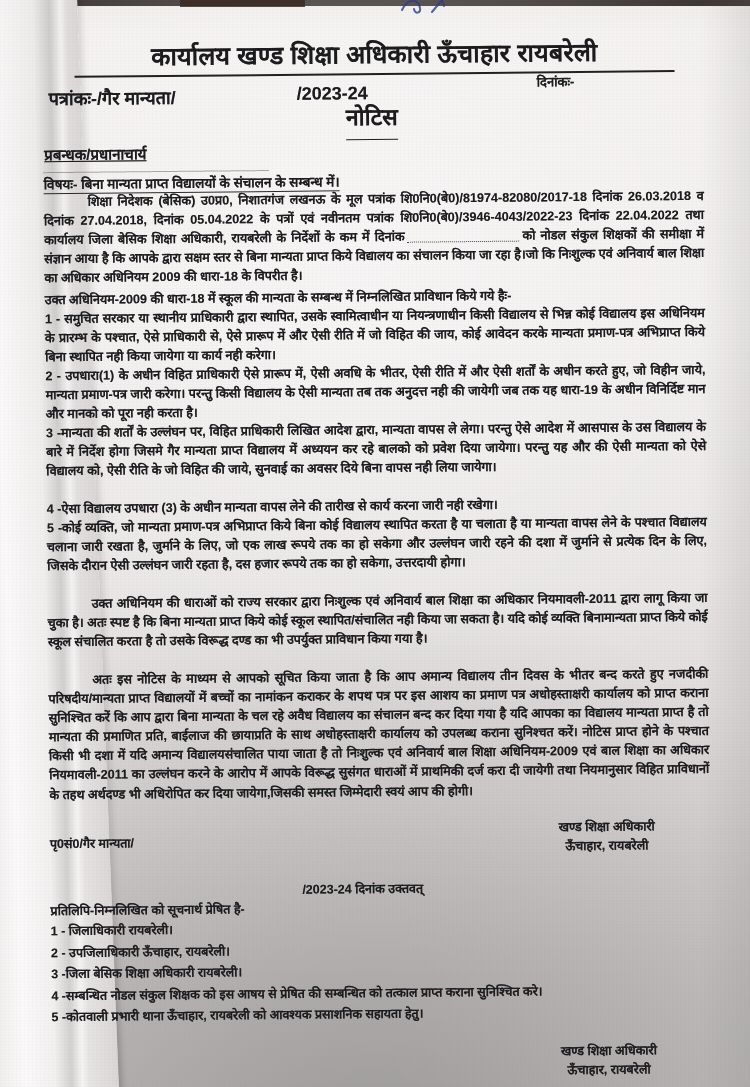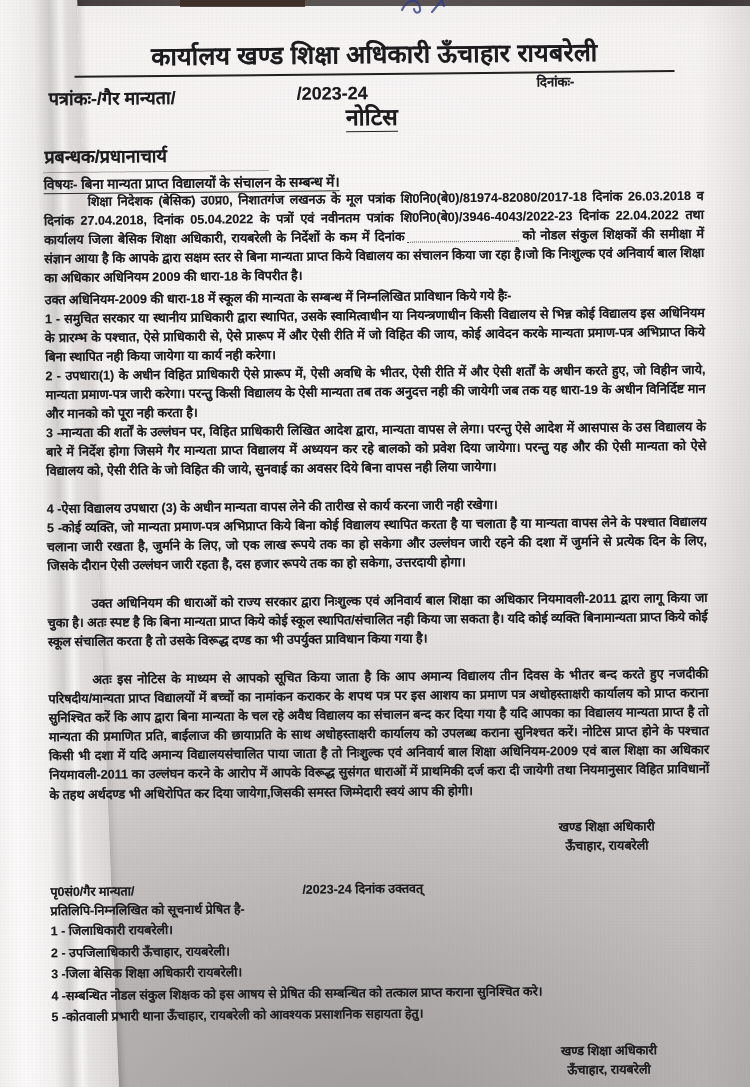--- a/index.html
+++ b/index.html
@@ -81,24 +81,24 @@
     text-align:center;font-size:25px;font-weight:700;letter-spacing:.2px;
     border-bottom:2px solid #20201f;padding-bottom:3px;
   }
   #letter-no{position:absolute;left:52px;top:83px;font-size:18px;font-weight:600;white-space:nowrap;text-align:right;}
   #session{position:absolute;left:300px;top:83px;font-size:18px;font-weight:600;}
   #date-label{position:absolute;left:540px;top:74px;font-size:13px;font-weight:600;}
   #notice-word{
     position:absolute;left:0;top:100px;width:750px;text-align:center;
     font-size:23px;font-weight:700;
   }
-  #notice-word span{border-bottom:1.6px solid #20201f;padding-bottom:1px;margin-top:32px;}
-
-  
-  #addressee{position:absolute;left:47px;top:141px;font-size:18px;font-weight:700;}
+  #notice-word span{border-bottom:1.6px solid #20201f;padding-bottom:9px;margin-top:32px;}
+
+  
+  #addressee{position:absolute;left:47px;top:141px;font-size:15px;font-weight:700;text-decoration:underline;}
   #dotline{
     position:absolute;left:46px;top:160px;width:225px;height:9px;
     border-bottom:1.4px dotted #5d5b5b;
   }
   #subject{
     position:absolute;left:46px;top:172px;font-size:13.5px;font-weight:700;
   }
   #subject span{border-bottom:1.4px solid #2a2a2a;padding-bottom:1px;}
 
   
@@ -114,21 +114,21 @@
   }
 
   
   .sig{
     position:absolute;text-align:center;font-size:12.6px;font-weight:700;line-height:19px;
   }
   #sig-1{left:498px;top:820px;width:210px;}
   #sig-2{left:498px;top:1044px;width:210px;}
 
   
-  #copy-no{position:absolute;left:46px;top:880px;font-size:12.5px;font-weight:700;}
+  #copy-no{position:absolute;left:46px;top:832px;font-size:12.5px;font-weight:700;}
   #copy-session{position:absolute;left:298px;top:880px;font-size:12.5px;font-weight:700;}
   #copy-head{position:absolute;left:46px;top:899px;font-size:12.5px;font-weight:700;}
   #copy-list{
     position:absolute;left:46px;top:918px;width:660px;
     font-size:12.5px;line-height:21.5px;font-weight:600;
   }
   #copy-list div{margin:0;}
 
   
   #grain{

